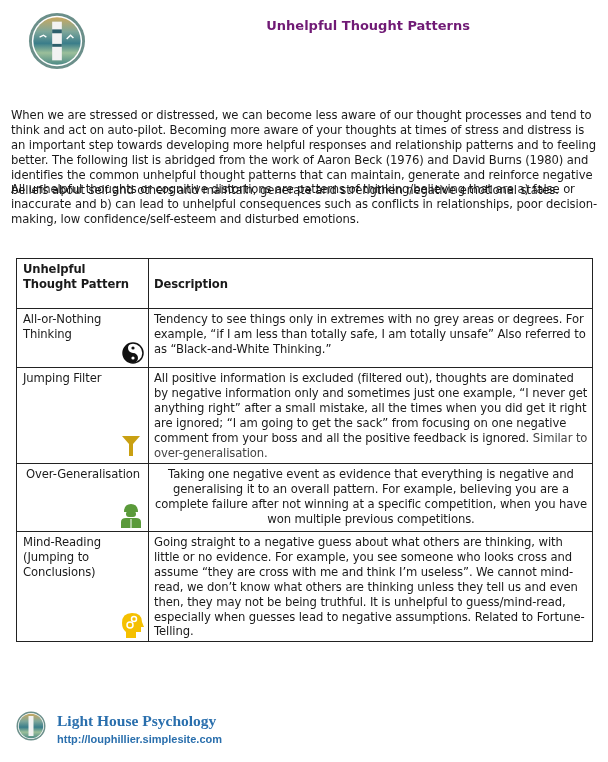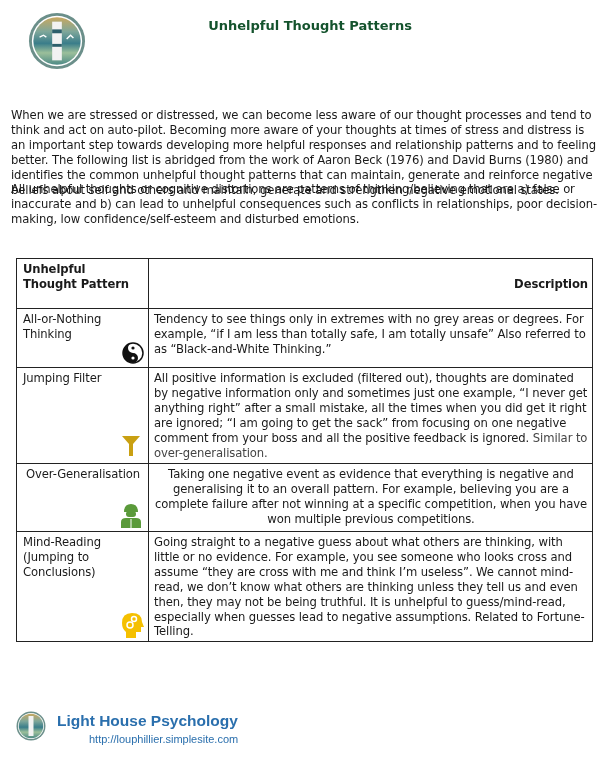--- a/index.html
+++ b/index.html
@@ -1,40 +1,40 @@
 <!DOCTYPE html>
 <html><head>
 <meta charset="utf-8">
 <style>
   html, body { margin:0; padding:0; background:#ffffff; }
   body { width:608px; height:762px; position:relative; overflow:hidden;
          font-family:"DejaVu Sans", sans-serif; color:#111; }
   .logo { position:absolute; left:28px; top:12px; width:58px; height:58px; }
-  .title { position:absolute; left:150px; top:18px; width:320px; text-align:center;
-           font-weight:bold; font-size:13px; line-height:16px; color:#14532d; }
+  .title { position:absolute; left:150px; top:18px; width:320px; text-align:right;
+           font-weight:bold; font-size:13px; line-height:16px; color:#701a75; }
   .para { position:absolute; left:11px; width:590px; font-size:11.6px; line-height:15.1px;
           letter-spacing:-0.1px; color:#1a1a1a; margin:0; }
   .p1 { top:80px;margin-top:28px; }
   .p2 { top:182px; }
   table.patterns { position:absolute; left:16px; top:258px; width:577px;
                    border-collapse:collapse; table-layout:fixed; }
   table.patterns td, table.patterns th { border:1.4px solid #222; vertical-align:top;
                    font-size:11.6px; line-height:14.9px; letter-spacing:-0.1px; color:#1a1a1a; }
   table.patterns th { font-weight:bold; }
   .c1 { width:120px; padding:3px 5px 1px 6px; position:relative; }
   .c2 { padding:3px 4px 1px 5px; }
   th.c1 { text-align:left; }
-  th.c2 { vertical-align:middle !important; text-align:right; }
+  th.c2 { vertical-align:middle !important; text-align:left; }
   .row-icon { position:absolute; right:4px; bottom:3px; }
   .muted { color:#444; }
   .footer-logo { position:absolute; left:16px; top:711px; width:30px; height:30px; }
-  .footer-name { position:absolute; left:57px; top:712px; font-family:Liberation Sans, sans-serif;
+  .footer-name { position:absolute; left:57px; top:712px; font-family:Liberation Serif, serif;
                  font-weight:bold; font-size:15.5px; color:#2a6fad; }
   .footer-url { position:absolute; left:57px; top:733px; font-family:"Liberation Sans", sans-serif;
-                font-weight:normal; font-size:11px; color:#2a6fad;margin-left:32px; }
+                font-weight:bold; font-size:11px; color:#2a6fad; }
 </style>
 </head>
 <body>
 
 <svg class="logo" viewBox="0 0 60 60">
   <defs>
     <linearGradient id="sky" x1="0" y1="0" x2="0" y2="1">
       <stop offset="0" stop-color="#c8a860"></stop>
       <stop offset="0.3" stop-color="#7fa79a"></stop>
       <stop offset="0.55" stop-color="#3a7d8a"></stop>

